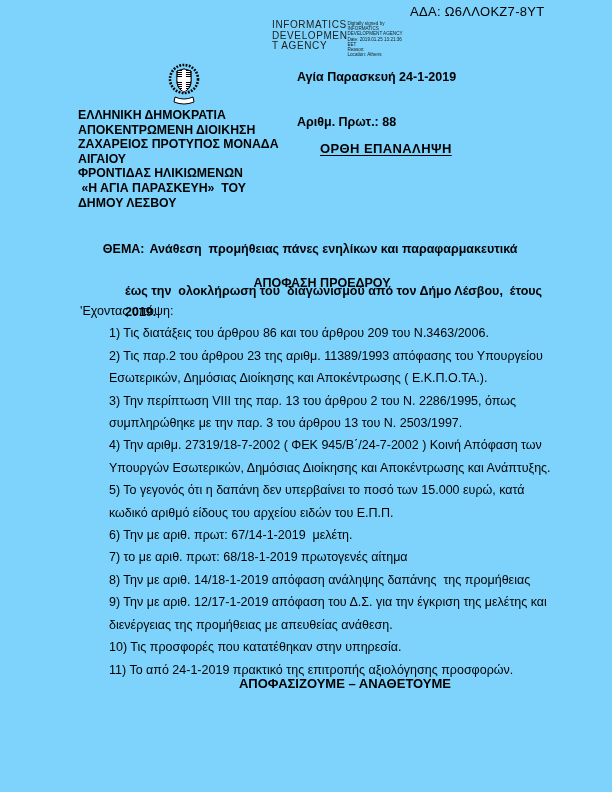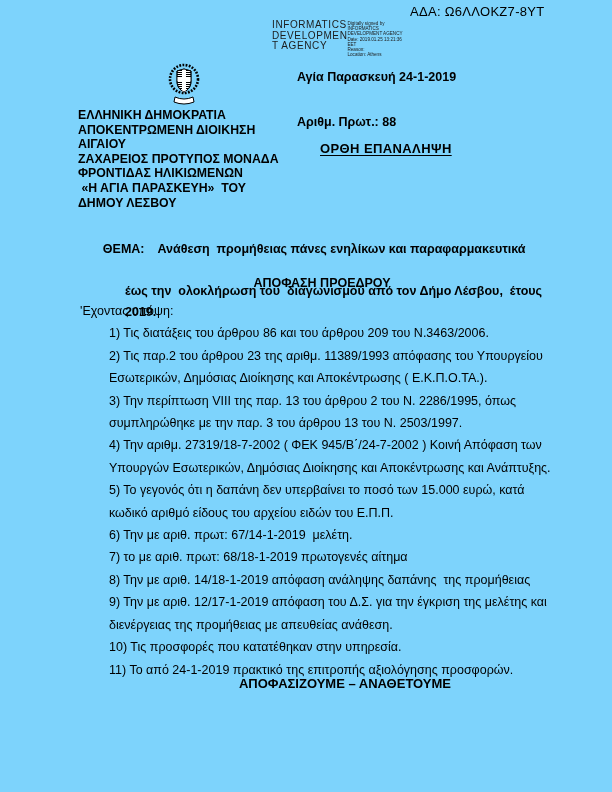--- a/index.html
+++ b/index.html
@@ -23,21 +23,21 @@
   .letterhead-line { font-weight:bold; font-size:12.3px; line-height:14.6px; white-space:pre; }
   .place-date { position:absolute; top:70px; left:297px; font-weight:bold; font-size:12.5px; white-space:pre; }
   .protocol { position:absolute; top:103px; left:297px; font-weight:bold; font-size:12.5px; white-space:pre;margin-top:12px; }
   .correction {
     position:absolute; top:141px; left:320px;
     font-weight:bold; font-size:13px; letter-spacing:0.4px;
     text-decoration:underline; text-underline-offset:2px; white-space:pre;
   }
   .subject { position:absolute; top:218px; left:82px; font-weight:bold; font-size:12.5px; line-height:21px; }
   .subject-line { white-space:pre; }
-  .subject-label { margin-right:13px; }
+  .subject-label { margin-right:5px; }
   .subject-cont { padding-left:43px; white-space:pre; }
   .decision-heading {
     position:absolute; top:276px; left:0; width:580px; text-align:center;
     font-weight:bold; font-size:12.5px; white-space:pre;padding-left:32px;
   }
   .considerations { position:absolute; top:300px; left:63px; }
   .considerations-intro { font-size:12.5px; line-height:22.4px; padding-left:17px; white-space:pre; }
   .body-line { font-size:12.5px; line-height:22.4px; white-space:pre;margin-left:46px; }
   .operative {
     position:absolute; top:676px; left:0; width:606px; text-align:center;
@@ -84,22 +84,22 @@
       <rect x="9" y="15" width="14" height="4" fill="#ffffff"></rect>
       <path d="M16 7 L23 9 L23 19 C23 25 20 28 16 30 C12 28 9 25 9 19 L9 9 Z" fill="none" stroke="#000" stroke-width="0.9"></path>
       <path d="M7 35 Q16 39 25 35 L26 40 Q16 44 6 40 Z" fill="#ffffff" stroke="#000" stroke-width="1"></path>
     </svg>
   </div>
 
   <div class="letterhead">
 
   <div class="letterhead-line">ΕΛΛΗΝΙΚΗ ΔΗΜΟΚΡΑΤΙΑ</div>
       <div class="letterhead-line">ΑΠΟΚΕΝΤΡΩΜΕΝΗ ΔΙΟΙΚΗΣΗ</div>
+      <div class="letterhead-line">ΖΑΧΑΡΕΙΟΣ ΠΡΟΤΥΠΟΣ ΜΟΝΑΔΑ</div>
       <div class="letterhead-line">ΑΙΓΑΙΟΥ</div>
-      <div class="letterhead-line">ΖΑΧΑΡΕΙΟΣ ΠΡΟΤΥΠΟΣ ΜΟΝΑΔΑ</div>
       <div class="letterhead-line">ΦΡΟΝΤΙΔΑΣ ΗΛΙΚΙΩΜΕΝΩΝ</div>
       <div class="letterhead-line"> «Η ΑΓΙΑ ΠΑΡΑΣΚΕΥΗ»  ΤΟΥ</div>
       <div class="letterhead-line">ΔΗΜΟΥ ΛΕΣΒΟΥ</div>
     </div>
 
   <div class="place-date">Αγία Παρασκευή 24-1-2019</div>
   <div class="protocol">Αριθμ. Πρωτ.: 88</div>
   <div class="correction">ΟΡΘΗ ΕΠΑΝΑΛΗΨΗ</div>
 
   <div class="subject">

